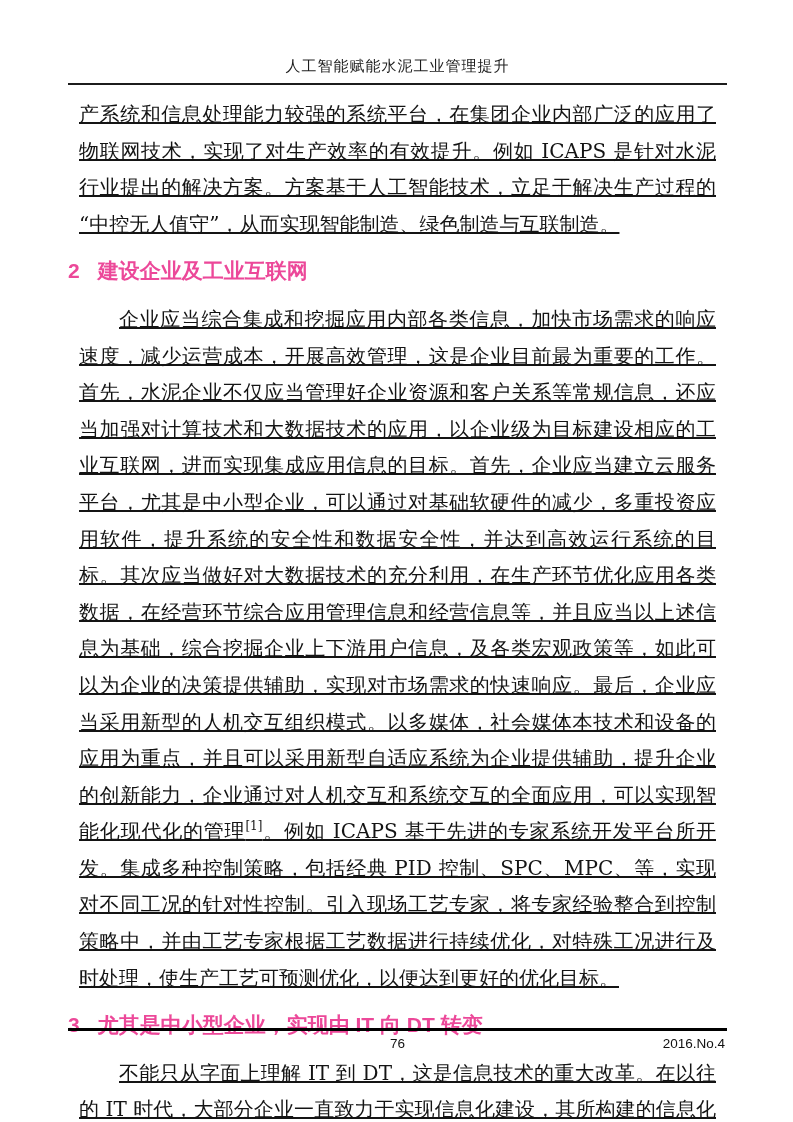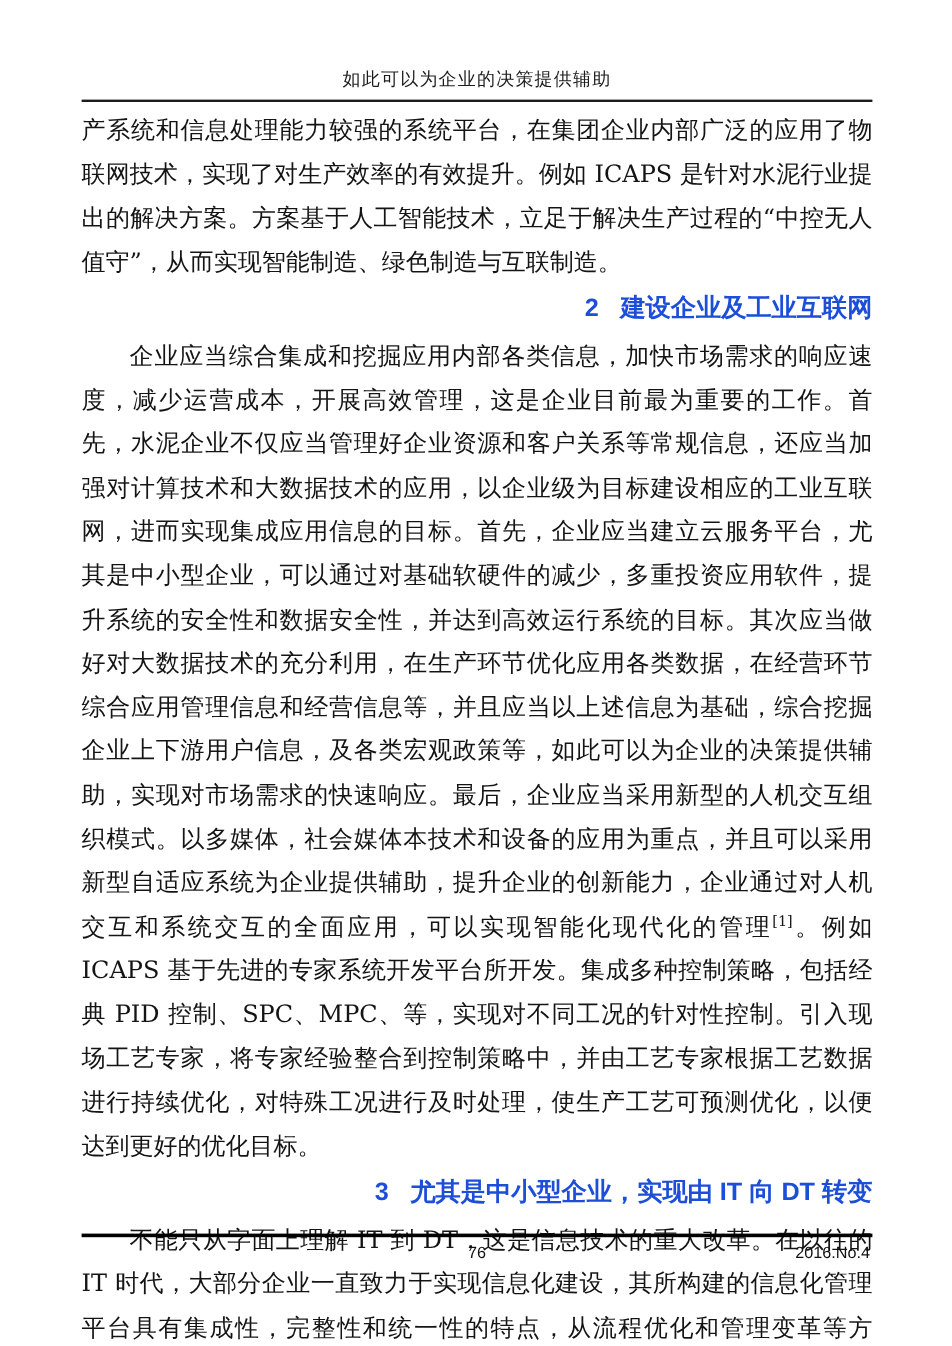--- a/index.html
+++ b/index.html
@@ -28,34 +28,35 @@
     color: #1c1c1c;
   }
   .page-body {
     margin-top: 5px;
     font-size: 20px;
     line-height: 36.6px;
     text-align: justify;
     color: #141414;
   }
   .para {
-    margin: 0;
+    margin: 11px;
+    text-decoration: underline;
   }
   .para.indent {
     text-indent: 2em;
   }
   .section-heading {
     margin: 3px 0 2px 0;
     font-size: 21px;
     font-weight: bold;
     line-height: 36.6px;
-    text-align: right;
+    text-align: left;
     text-indent: 0;
     font-family: "Liberation Sans", "DejaVu Sans", sans-serif;
-    color: #1d4ed8;
+    color: #ec4899;
   }
   .sec-num {
     display: inline-block;
     margin-right: 18px;
   }
   sup.ref {
     font-size: 12px;
     line-height: 0;
     vertical-align: super;
   }
@@ -83,21 +84,21 @@
     right: 2px;
     top: 0;
   }
 </style>
 </head>
 <body>
 
 <div class="page">
 
   <header class="page-header">
-    <div>如此可以为企业的决策提供辅助</div>
+    <div>人工智能赋能水泥工业管理提升</div>
   </header>
 
   <main class="page-body">
 
     <p class="para">产系统和信息处理能力较强的系统平台，在集团企业内部广泛的应用了物联网技术，实现了对生产效率的有效提升。例如 ICAPS 是针对水泥行业提出的解决方案。方案基于人工智能技术，立足于解决生产过程的“中控无人值守”，从而实现智能制造、绿色制造与互联制造。</p>
 
     <h2 class="section-heading">
       <span class="sec-num">2</span><span class="sec-title">建设企业及工业互联网</span>
     </h2>
 

